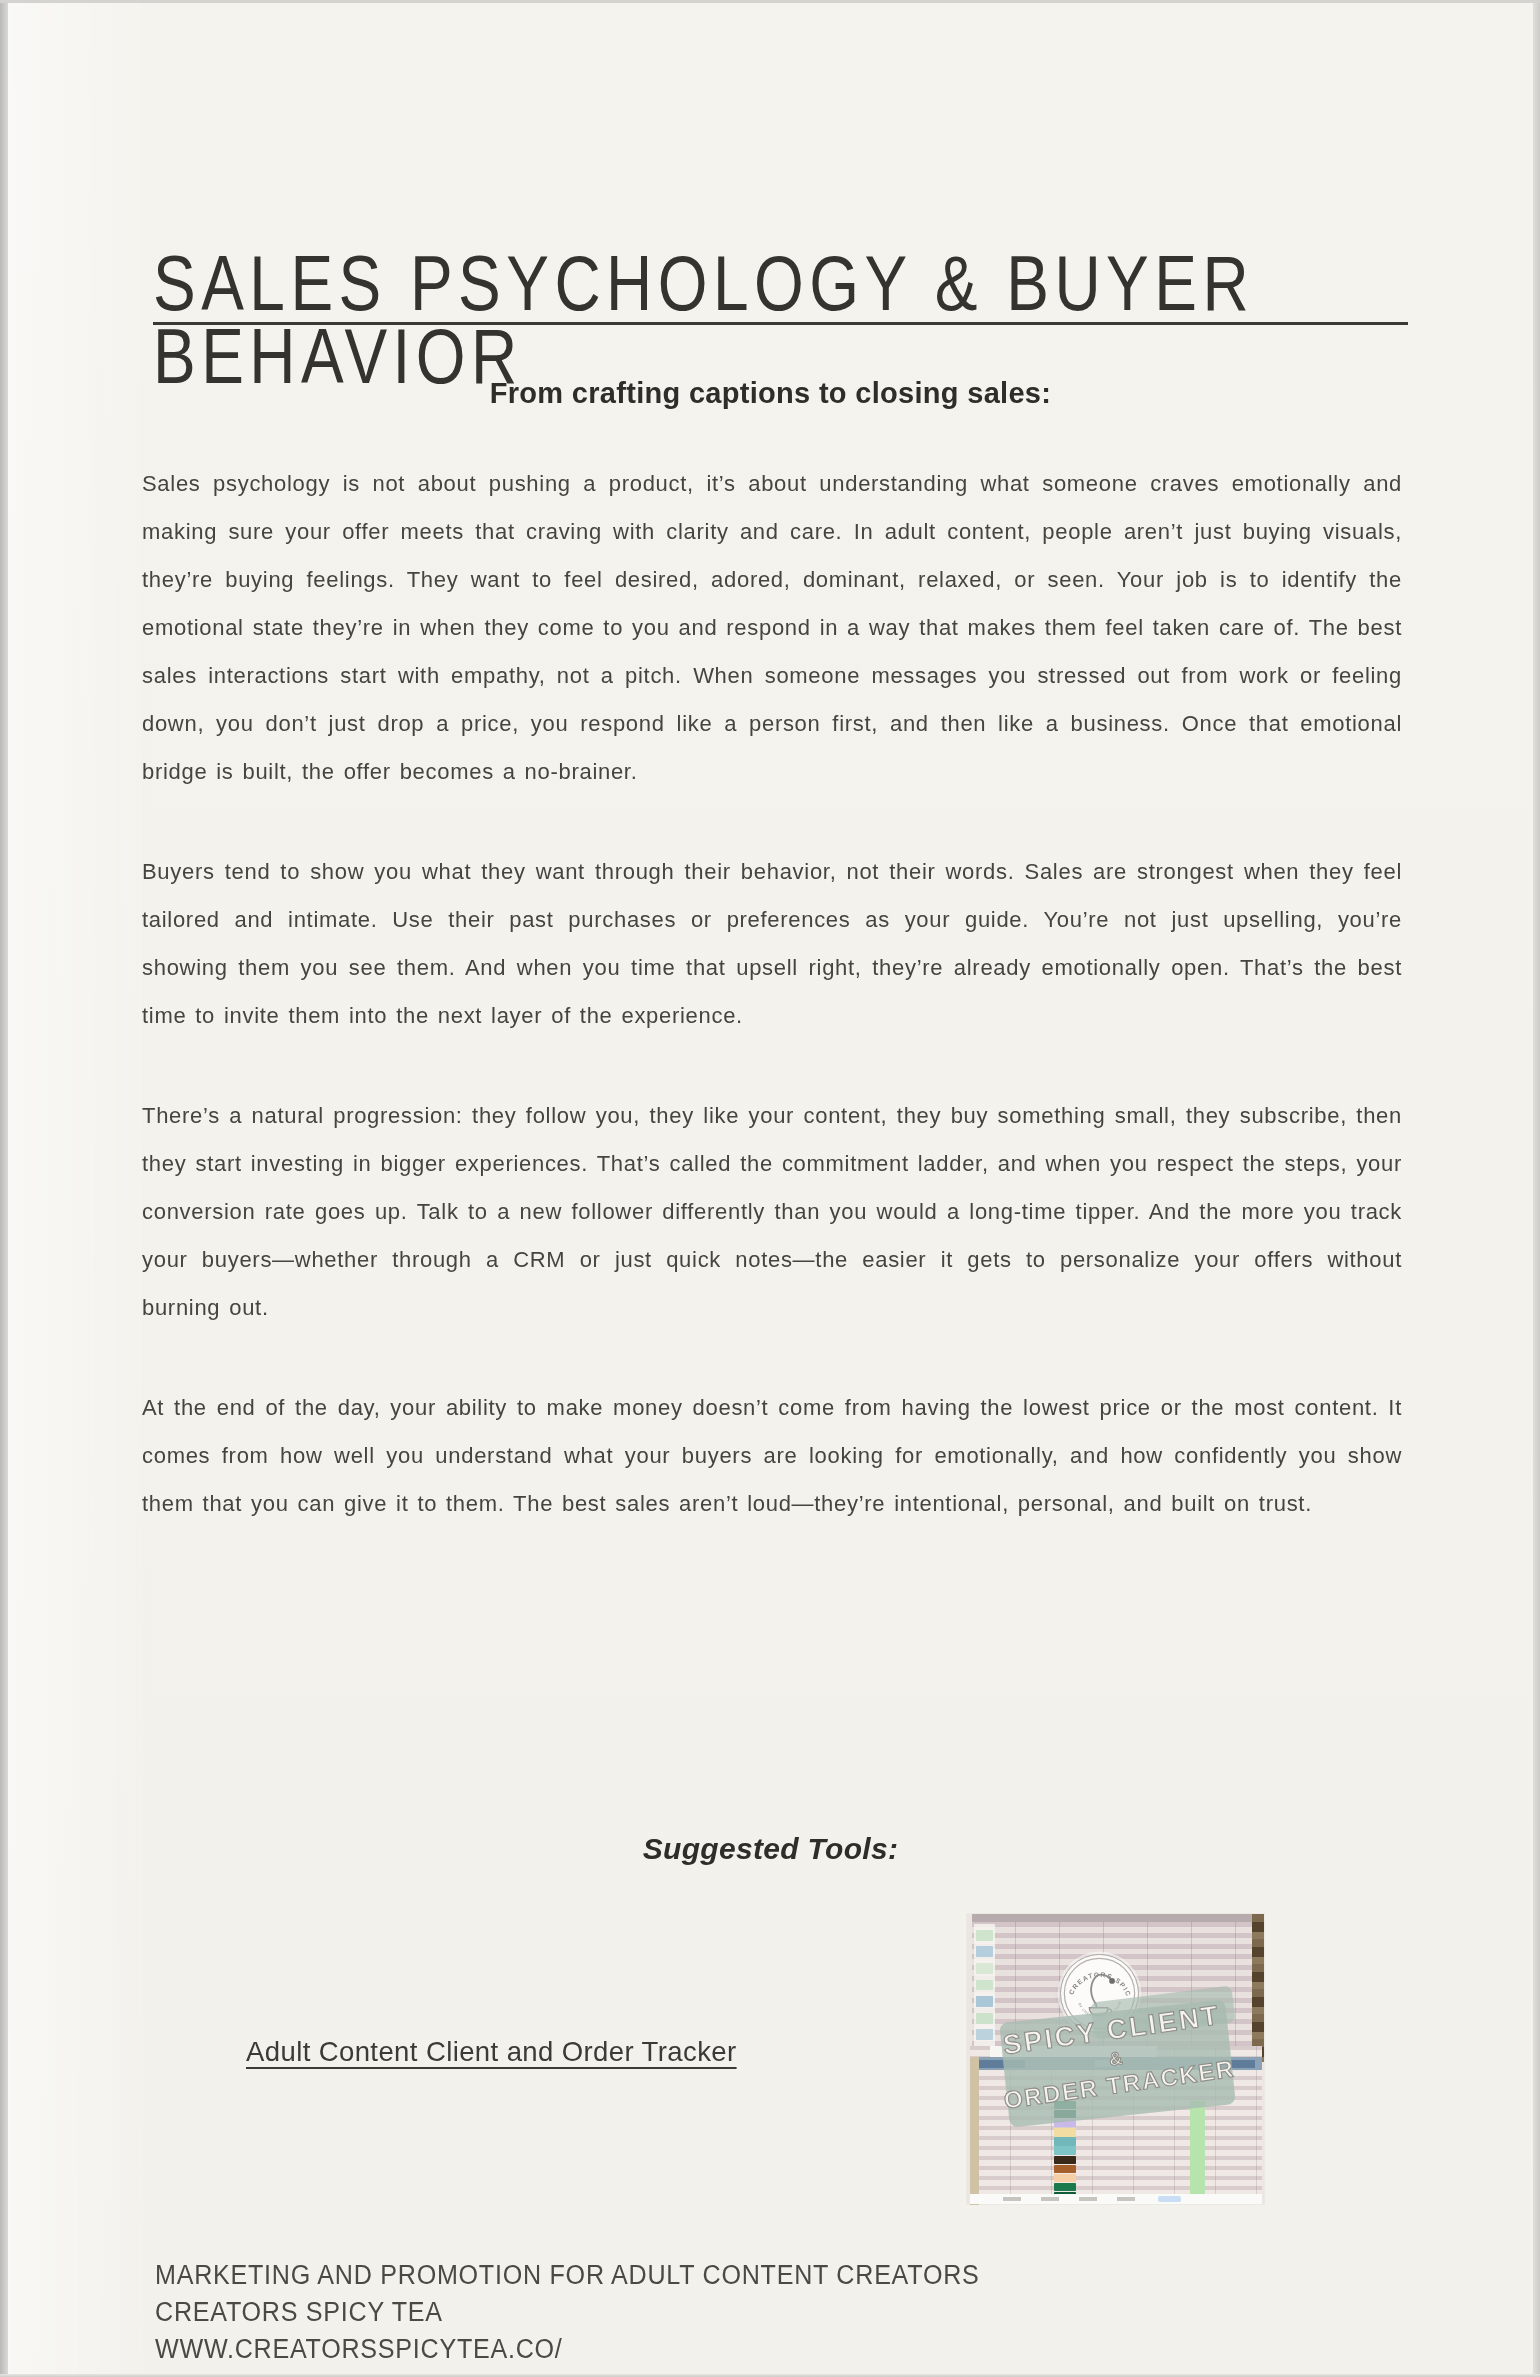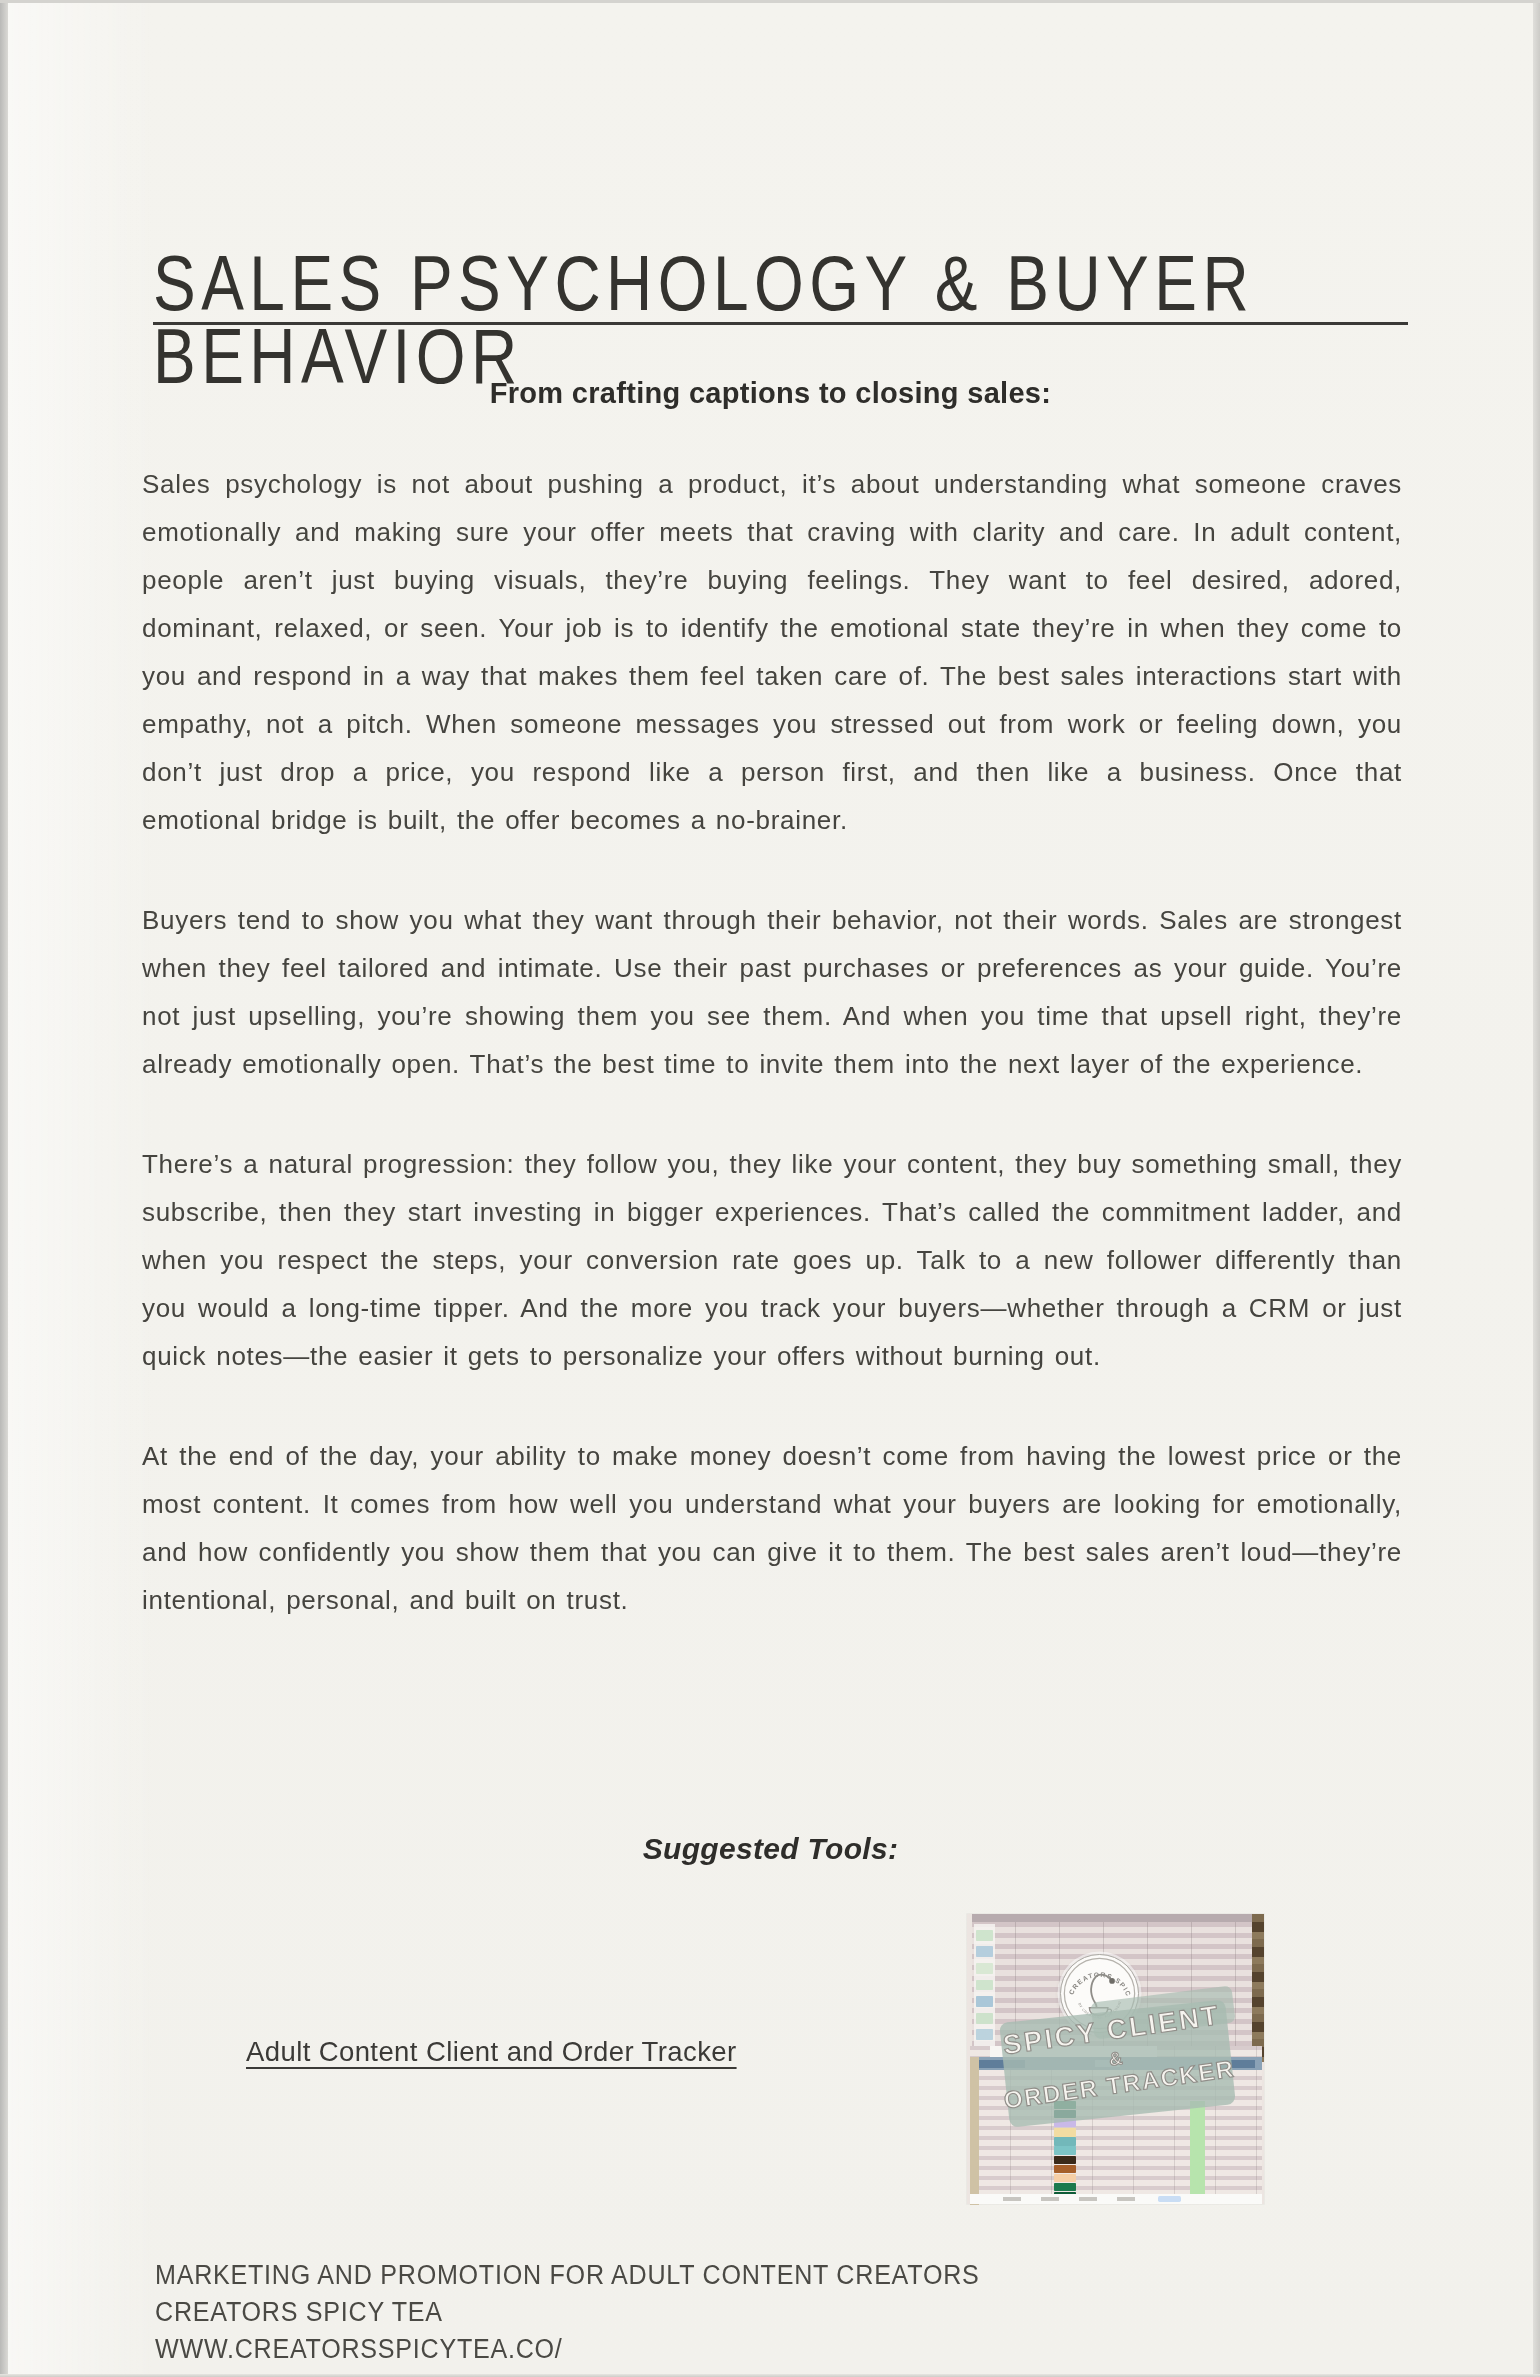--- a/index.html
+++ b/index.html
@@ -31,21 +31,21 @@
   .rule{position:absolute;left:153px;top:322px;width:1255px;height:3.3px;background:#3a3936;}
 
   
   .centerline{position:absolute;left:0;width:100%;text-align:center;}
   .subtitle{top:377px;font-size:29px;font-weight:bold;color:#2e2d2a;letter-spacing:0.3px;}
   .tools-heading{top:1832px;font-size:30px;font-weight:bold;color:#2e2d2a;letter-spacing:0.3px;font-style:italic;}
 
   
   .copy{position:absolute;left:142px;top:460px;width:1260px;}
   .copy p{
-    margin:0 0 52px 0;font-size:26px;line-height:48px;color:#45443f;
+    margin:0 0 52px 0;font-size:22px;line-height:48px;color:#45443f;
     text-align:justify;letter-spacing:0.7px;word-spacing:2.1px;font-weight:300;
   }
 
   
   .tool-link{
     position:absolute;left:230px;top:2036px;font-size:27.5px;color:#3b3a37;
     letter-spacing:0.4px;text-decoration:underline;text-decoration-thickness:2.1px;
     text-underline-offset:5.8px;cursor:pointer;margin-left:16px;
   }
 

